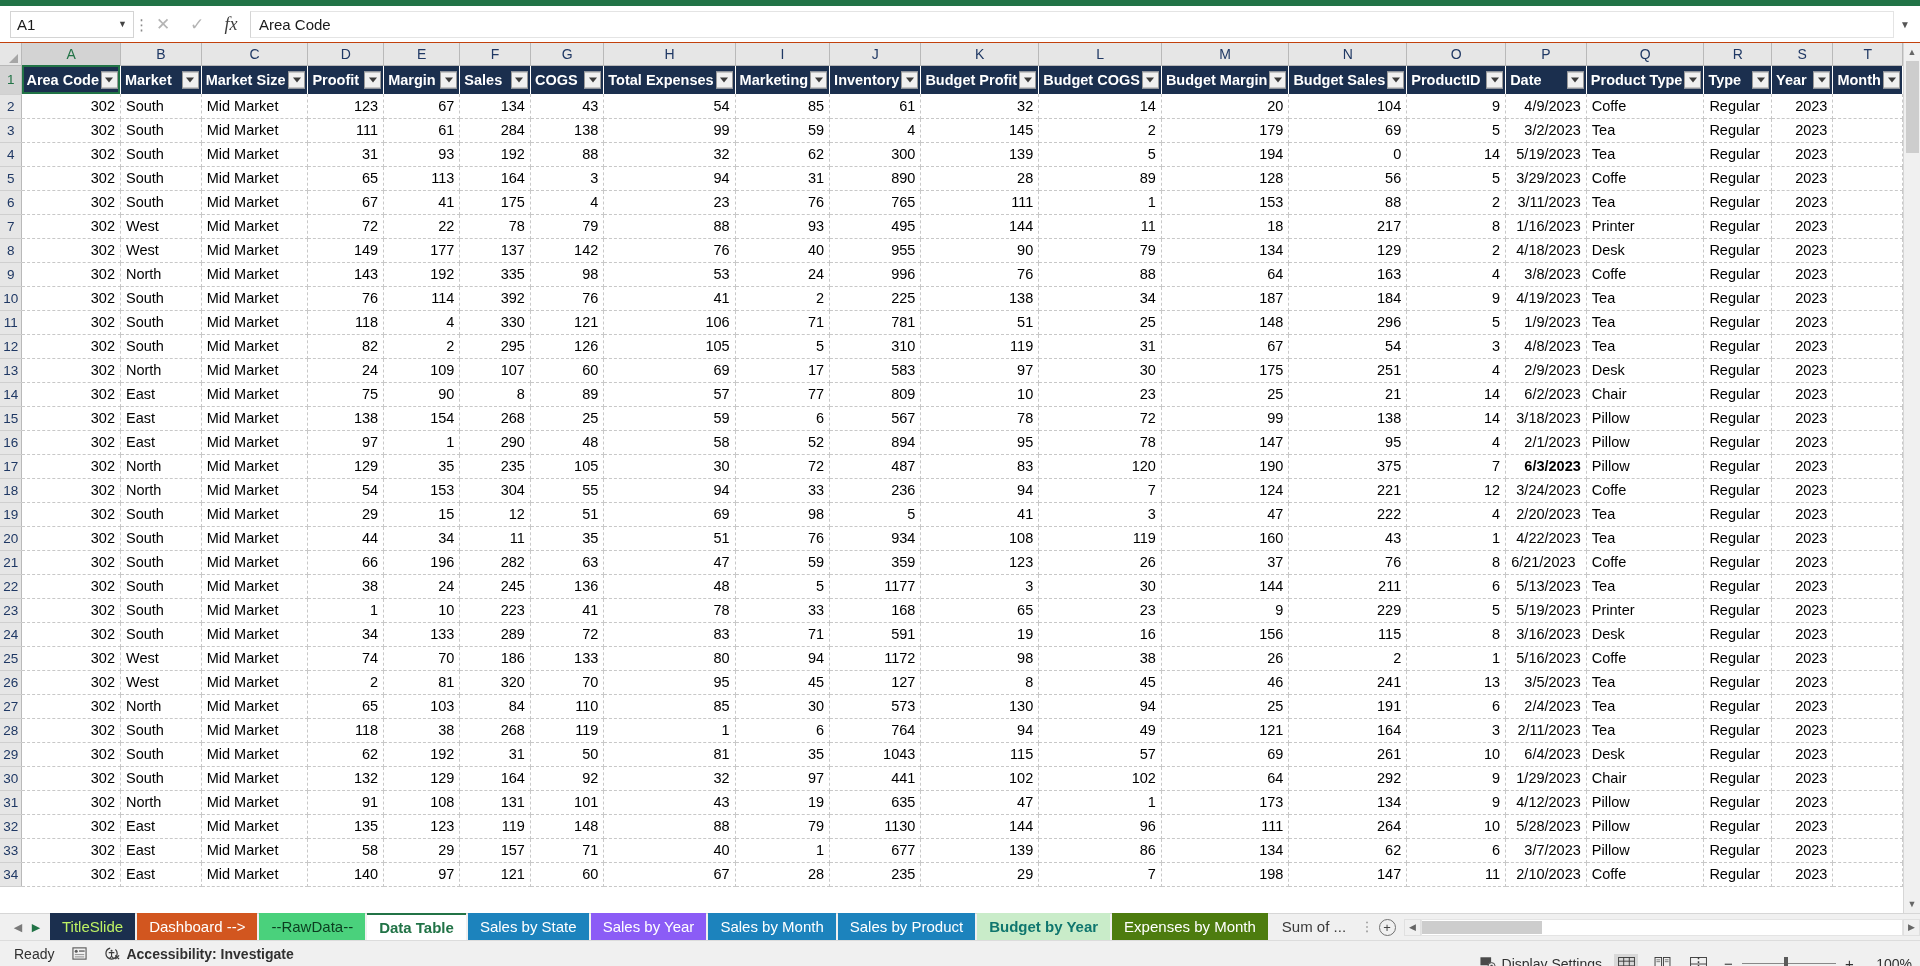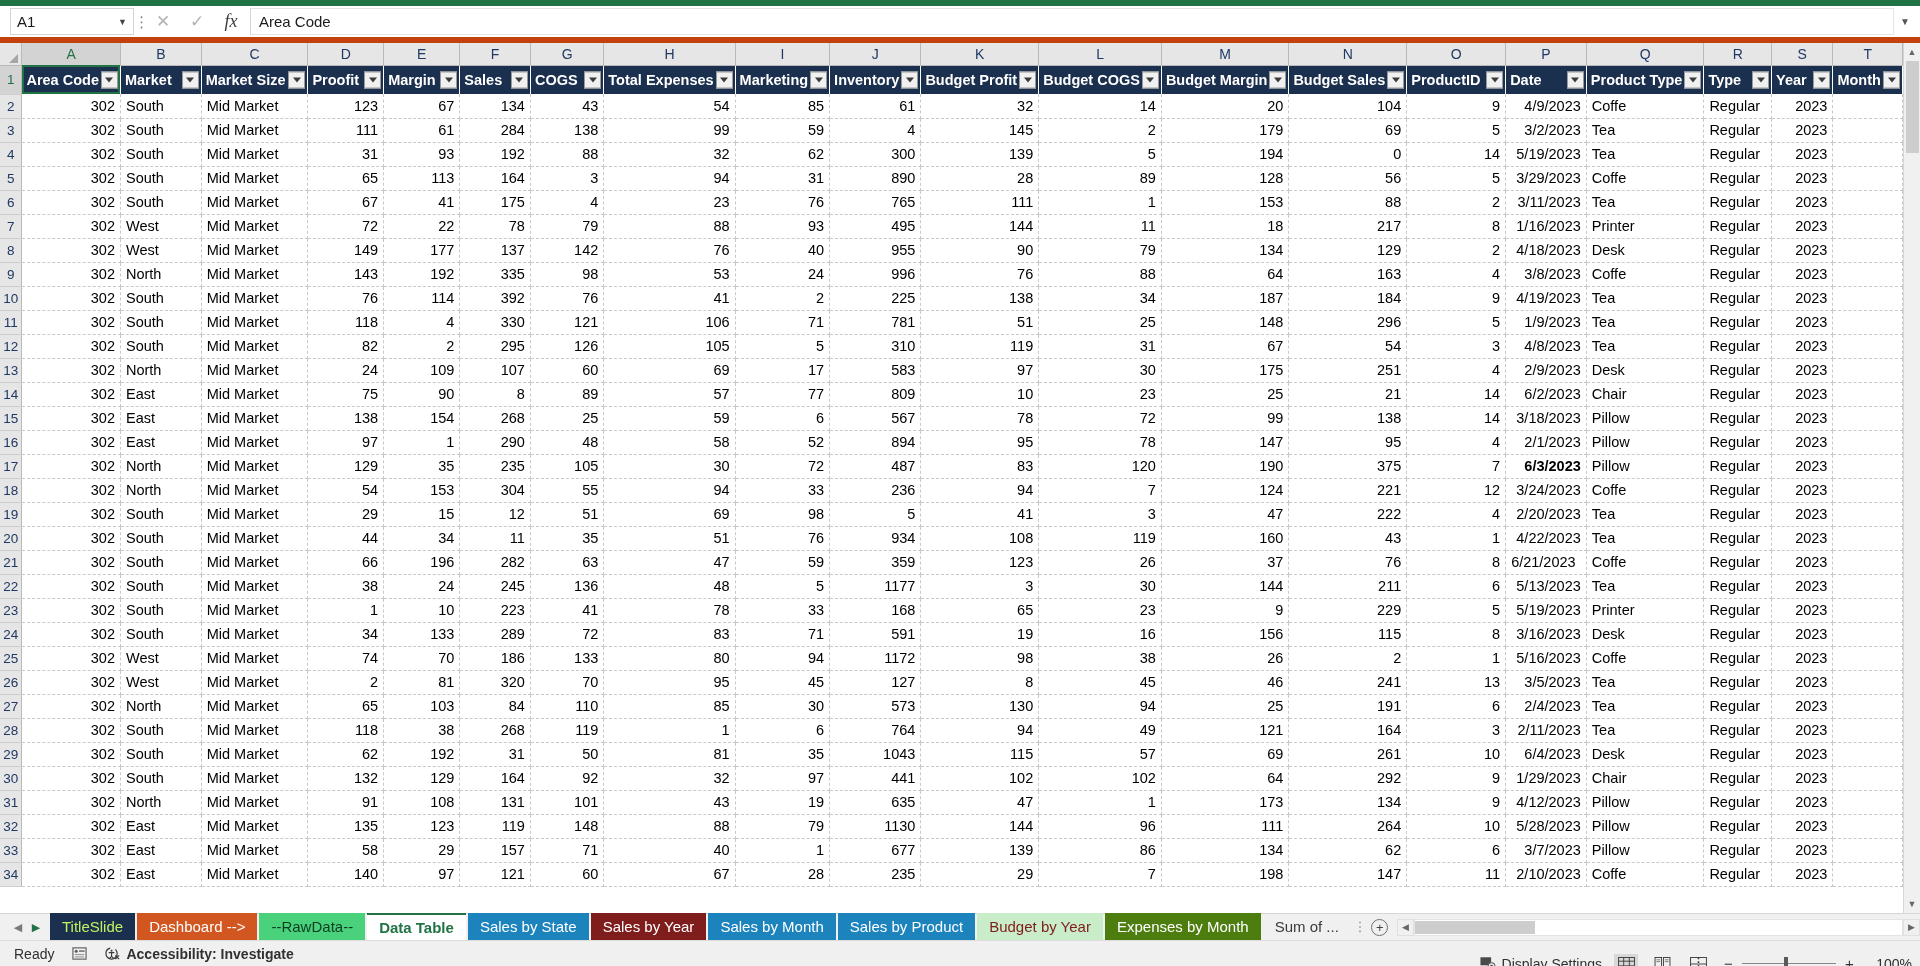--- a/index.html
+++ b/index.html
@@ -10,21 +10,21 @@
     overflow: hidden;
   }
   #app { width: 1920px; height: 966px; display: flex; flex-direction: column; position: relative; }
 
   
   .top-strip { height: 6px; background: #217346; flex: none; }
 
   
   .formula-bar {
     height: 37px; flex: none; display: flex; align-items: center;
-    background: #ffffff; border-bottom: 6px solid #c2410c; padding: 12px 4px;
+    background: #ffffff; border-bottom: 1px solid #c2410c; padding: 12px 4px;
   }
   .name-box {
     width: 124px; height: 27px; border: 1px solid #d4d4d4; background: #fff;
     display: flex; align-items: center; padding: 0 6px; font-size: 15px; color: #1a1a1a;
     margin-left: 6px;
   }
   .name-box .nb-text { flex: 1; }
   .name-box .nb-arrow { font-size: 9px; color: #444; }
   .fb-dots { width: 12px; text-align: center; color: #8a8a8a; font-size: 15px; letter-spacing: 0; line-height: 9px; }
   .fb-btns { display: flex; align-items: center; gap: 0px; }
@@ -1130,24 +1130,24 @@
     <div class="tab-navs">
       <div class="tnav">◀</div>
       <div class="tnav on">▶</div>
     </div>
     <div class="tabs" id="tabs-holder">
         <div class="tab" style="background: rgb(27, 47, 78); color: #bef264;">TitleSlide</div>
         <div class="tab" style="background: rgb(210, 86, 31); color: rgb(255, 255, 255);">Dashboard --&gt;</div>
         <div class="tab" style="background: rgb(74, 209, 124); color: rgb(12, 61, 32);">--RawData--</div>
         <div class="tab active" style="color: rgb(33, 115, 70); background: rgb(255, 255, 255);">Data Table</div>
         <div class="tab" style="background: rgb(28, 131, 189); color: rgb(255, 255, 255);">Sales by State</div>
-        <div class="tab" style="background: #7f1d1d; color: rgb(255, 255, 255);">Sales by Year</div>
+        <div class="tab" style="background: #8b5cf6; color: rgb(255, 255, 255);">Sales by Year</div>
         <div class="tab" style="background: rgb(28, 131, 189); color: rgb(255, 255, 255);">Sales by Month</div>
         <div class="tab" style="background: rgb(28, 131, 189); color: rgb(255, 255, 255);">Sales by Product</div>
-        <div class="tab" style="background: rgb(201, 236, 201); color: #7f1d1d;">Budget by Year</div>
+        <div class="tab" style="background: rgb(201, 236, 201); color: #0f766e; font-weight: bold;">Budget by Year</div>
         <div class="tab" style="background: #4d7c0f; color: rgb(255, 255, 255);">Expenses by Month</div>
         <div class="tab plain" style="color: rgb(58, 58, 58);">Sum of ...</div>
       </div>
     <div class="tab-dots">⋮</div>
     <div class="tab-add">
         <span class="circ">+</span>
       </div>
     <div class="hscroll">
       <div class="hs-arrow">◀</div>
       <div class="hs-track">

